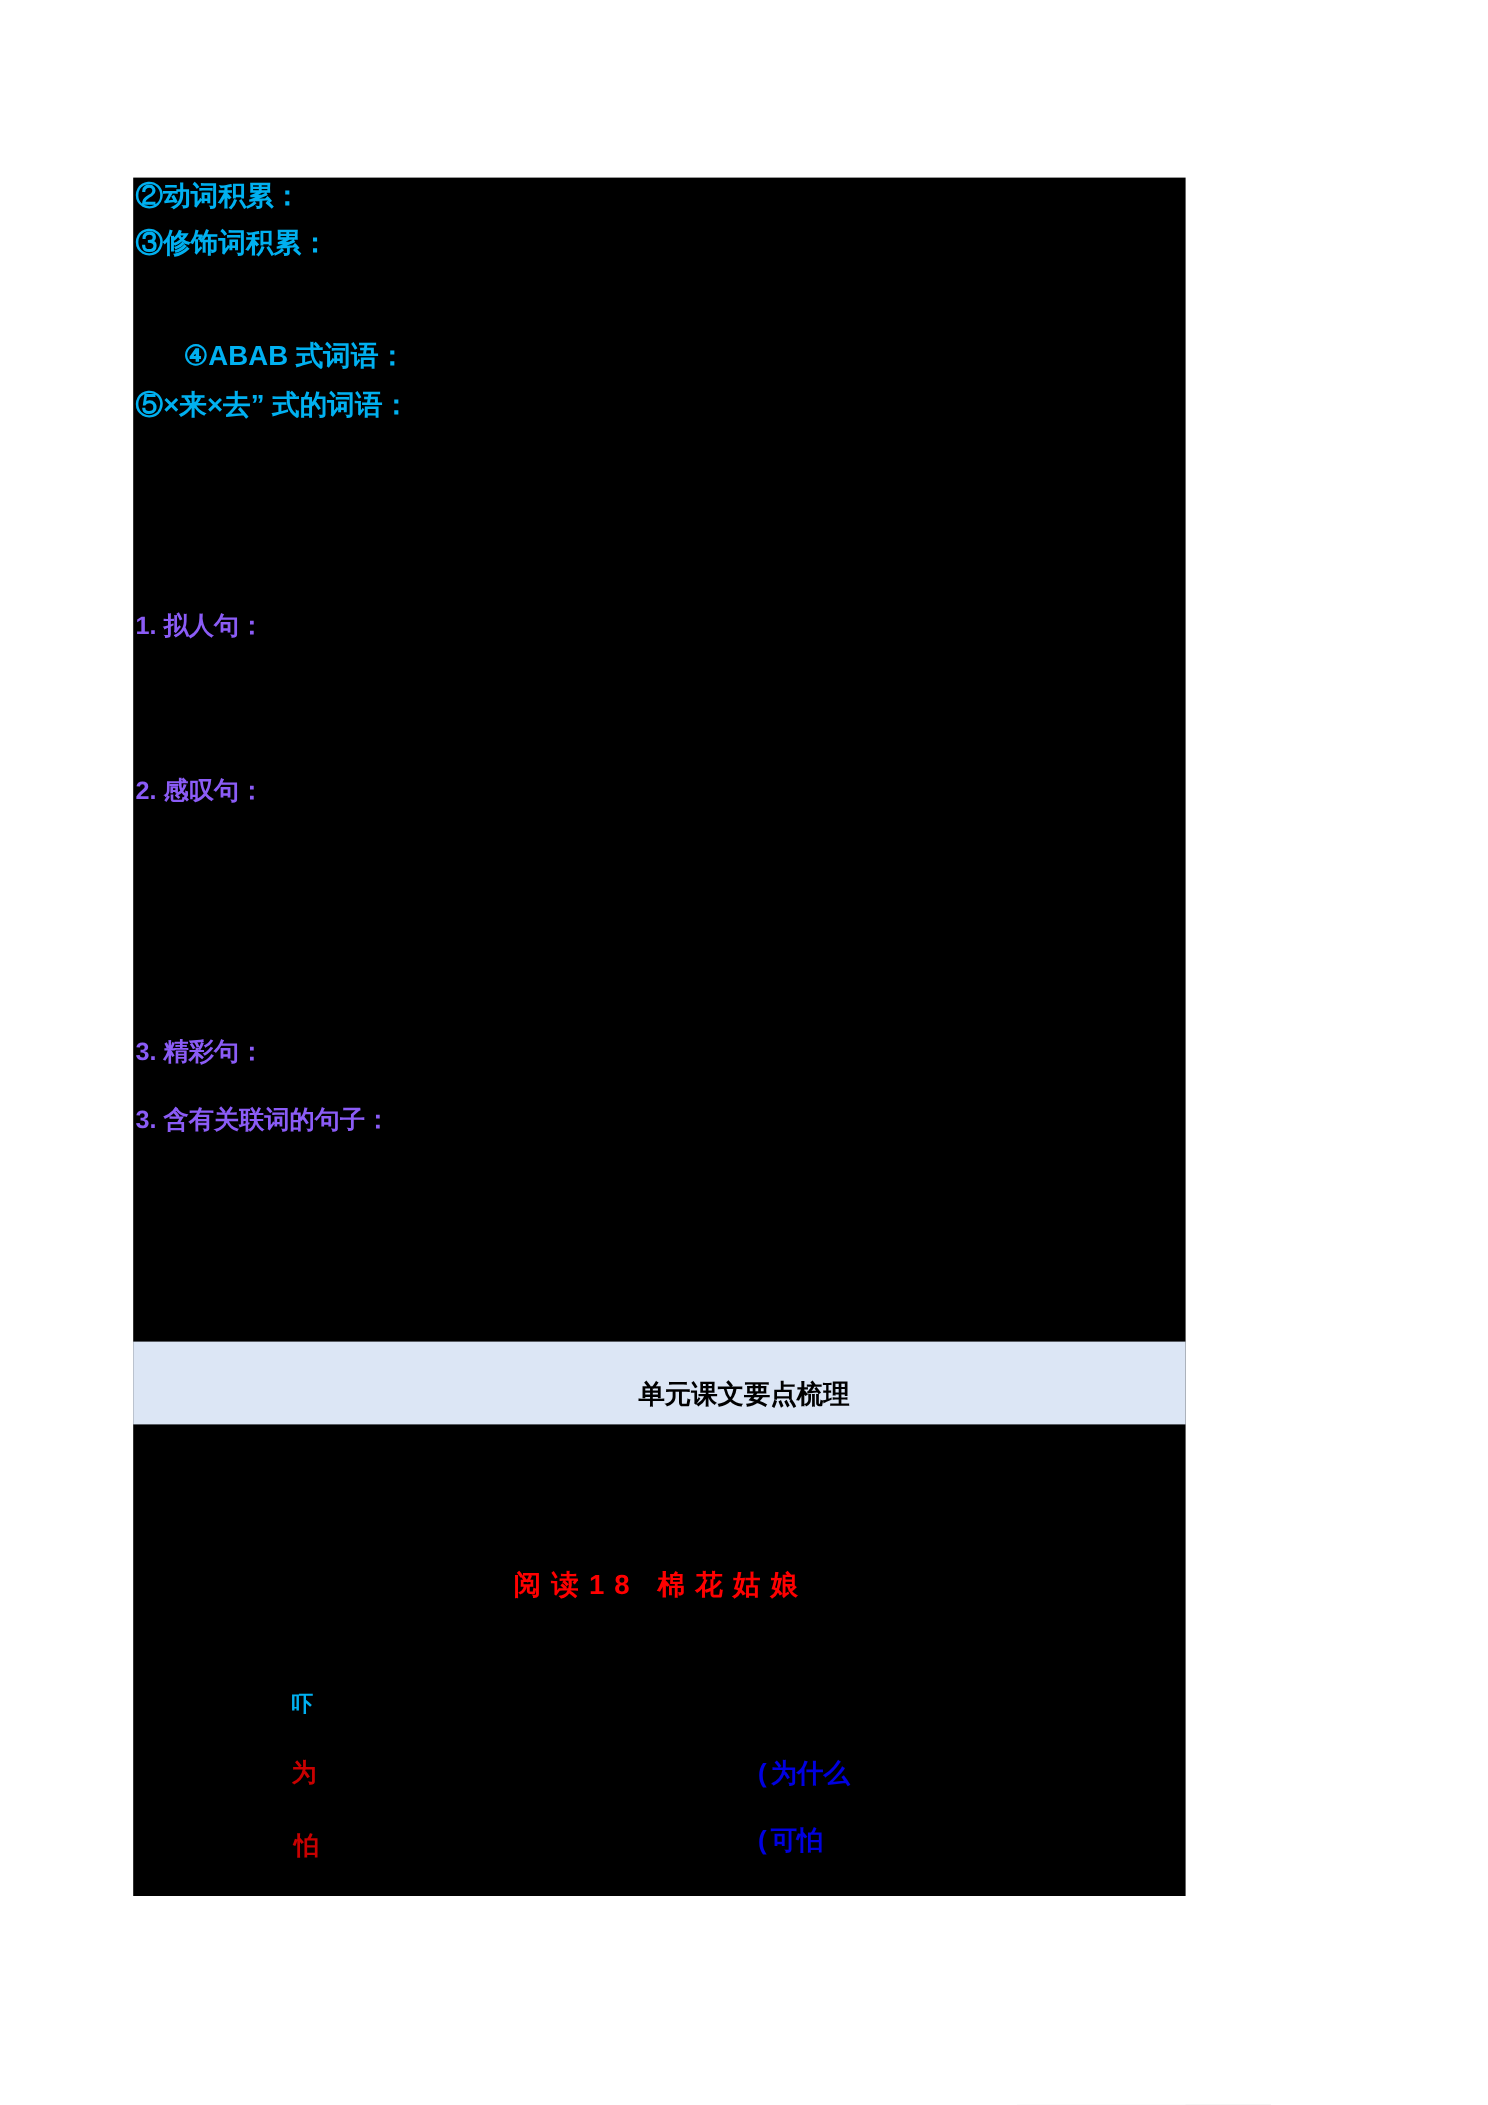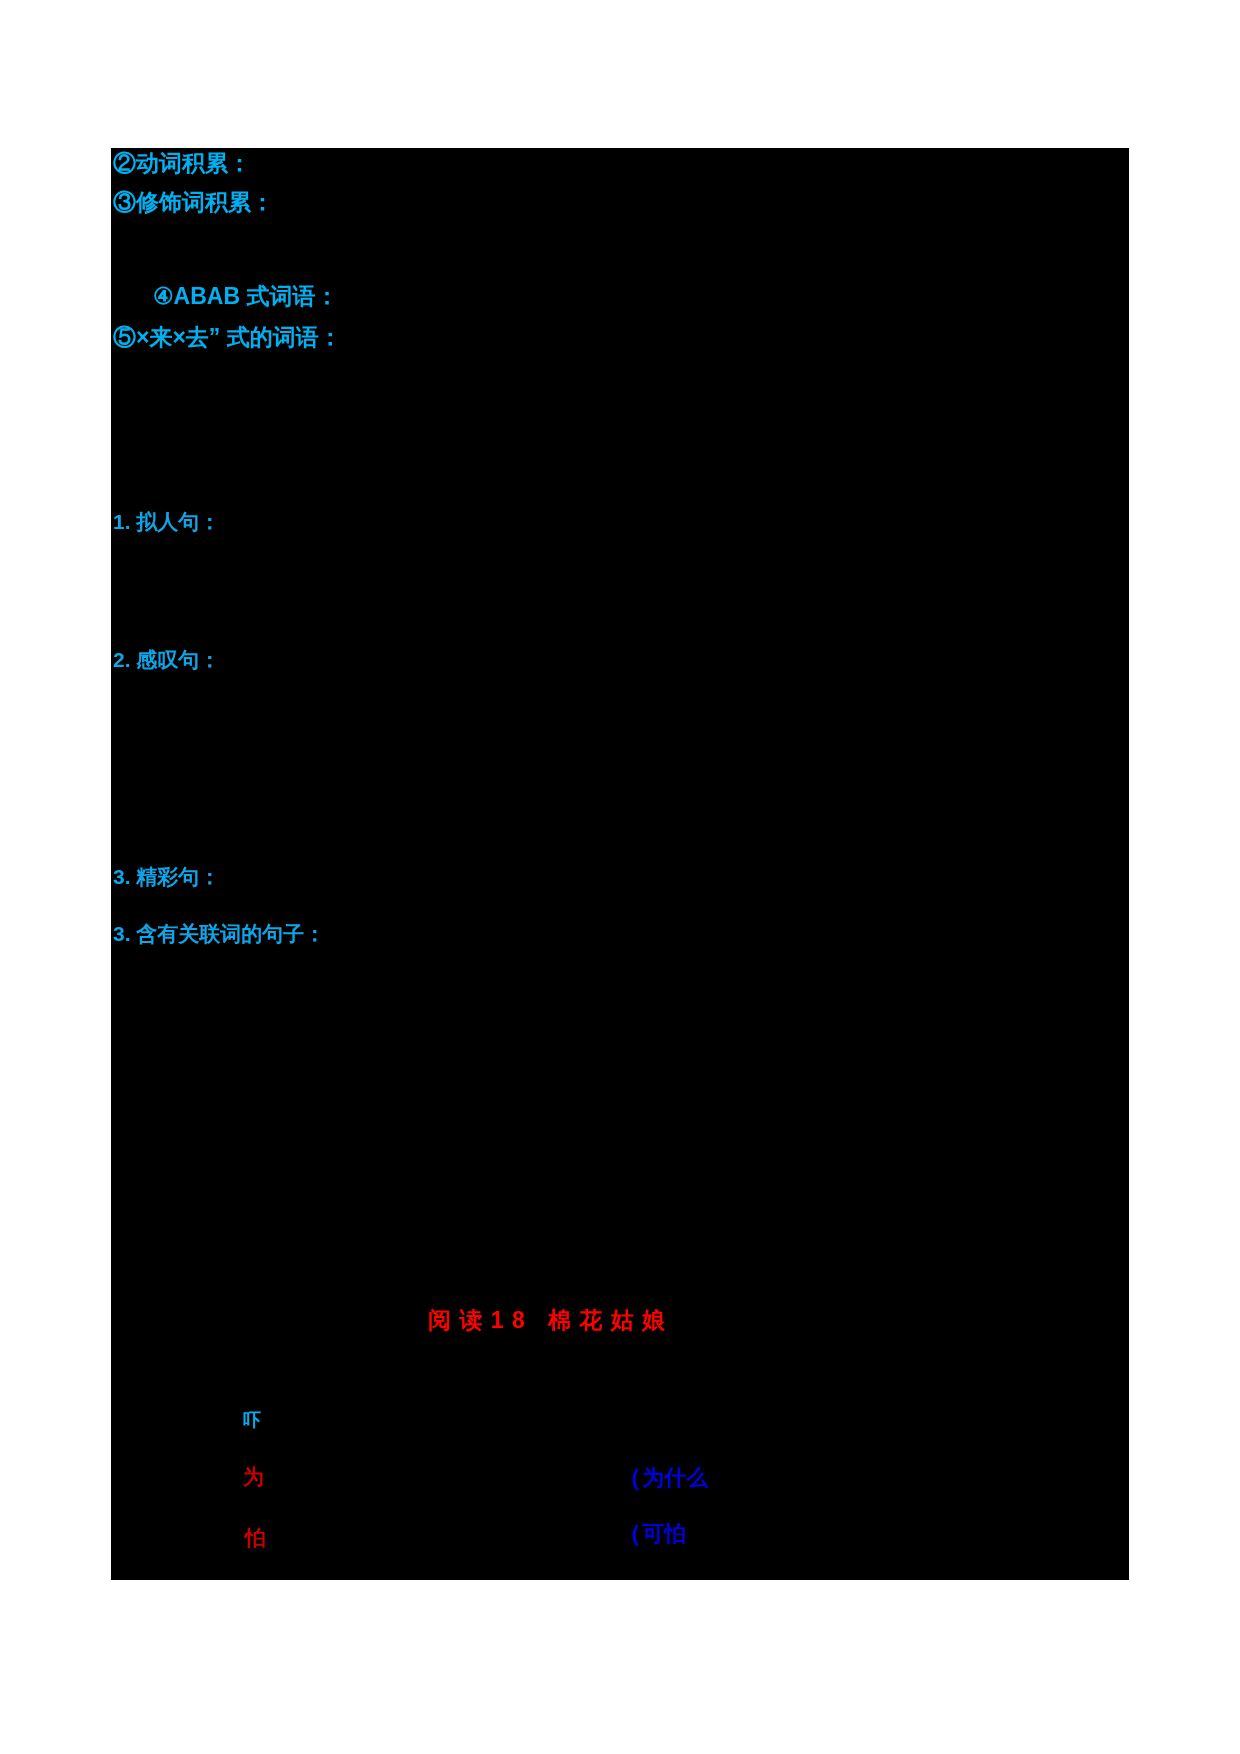--- a/index.html
+++ b/index.html
@@ -1,19 +1,19 @@
 <!DOCTYPE html>
 <html><head>
 <meta charset="utf-8">
 <style>
   * { margin: 0; padding: 0; box-sizing: border-box; }
   html, body { background: #ffffff; }
   .page {
     position: relative;
-    width: 1240px;
+    width: 988px;
     height: 1754px;
     background: #ffffff;
     overflow: hidden;
     font-family: "Liberation Sans", sans-serif;
   }
   .panel {
     position: absolute;
     left: 111px;
     top: 148px;
     width: 1018px;
@@ -24,21 +24,21 @@
     position: absolute;
     line-height: 1.05;
     white-space: pre;
     font-weight: bold;
   }
   .blue-label {
     color: #00B0F0;
     font-size: 23px;
   }
   .num-label {
-    color: #0ea5e9;
+    color: #8b5cf6;
     font-size: 21px;
   }
   .banner {
     position: absolute;
     left: 0;
     top: 970px;
     width: 1018px;
     height: 69px;
     background: #DCE6F5;
     display: flex;
@@ -93,20 +93,23 @@
     <div class="txt blue-label l-laiqu">⑤×来×去” 式的词语：</div>
 
     <div class="txt num-label l-person">1. 拟人句：</div>
 
     <div class="txt num-label l-exclaim">2. 感叹句：</div>
 
     <div class="txt num-label l-highlight">3. 精彩句：</div>
 
     <div class="txt num-label l-conj">3. 含有关联词的句子：</div>
 
+    <div class="banner">
+      <span class="banner-title">单元课文要点梳理</span>
+    </div>
 
     <div class="txt lesson-title l-title">阅 读 1 8   棉 花 姑 娘</div>
 
     <div class="txt ann-cyan l-xia">吓</div>
 
     <div class="txt ann-red l-wei">为</div>
 
     <div class="txt ann-blue l-wei-note">(为什么</div>
 
     <div class="txt ann-red l-pa">怕</div>

